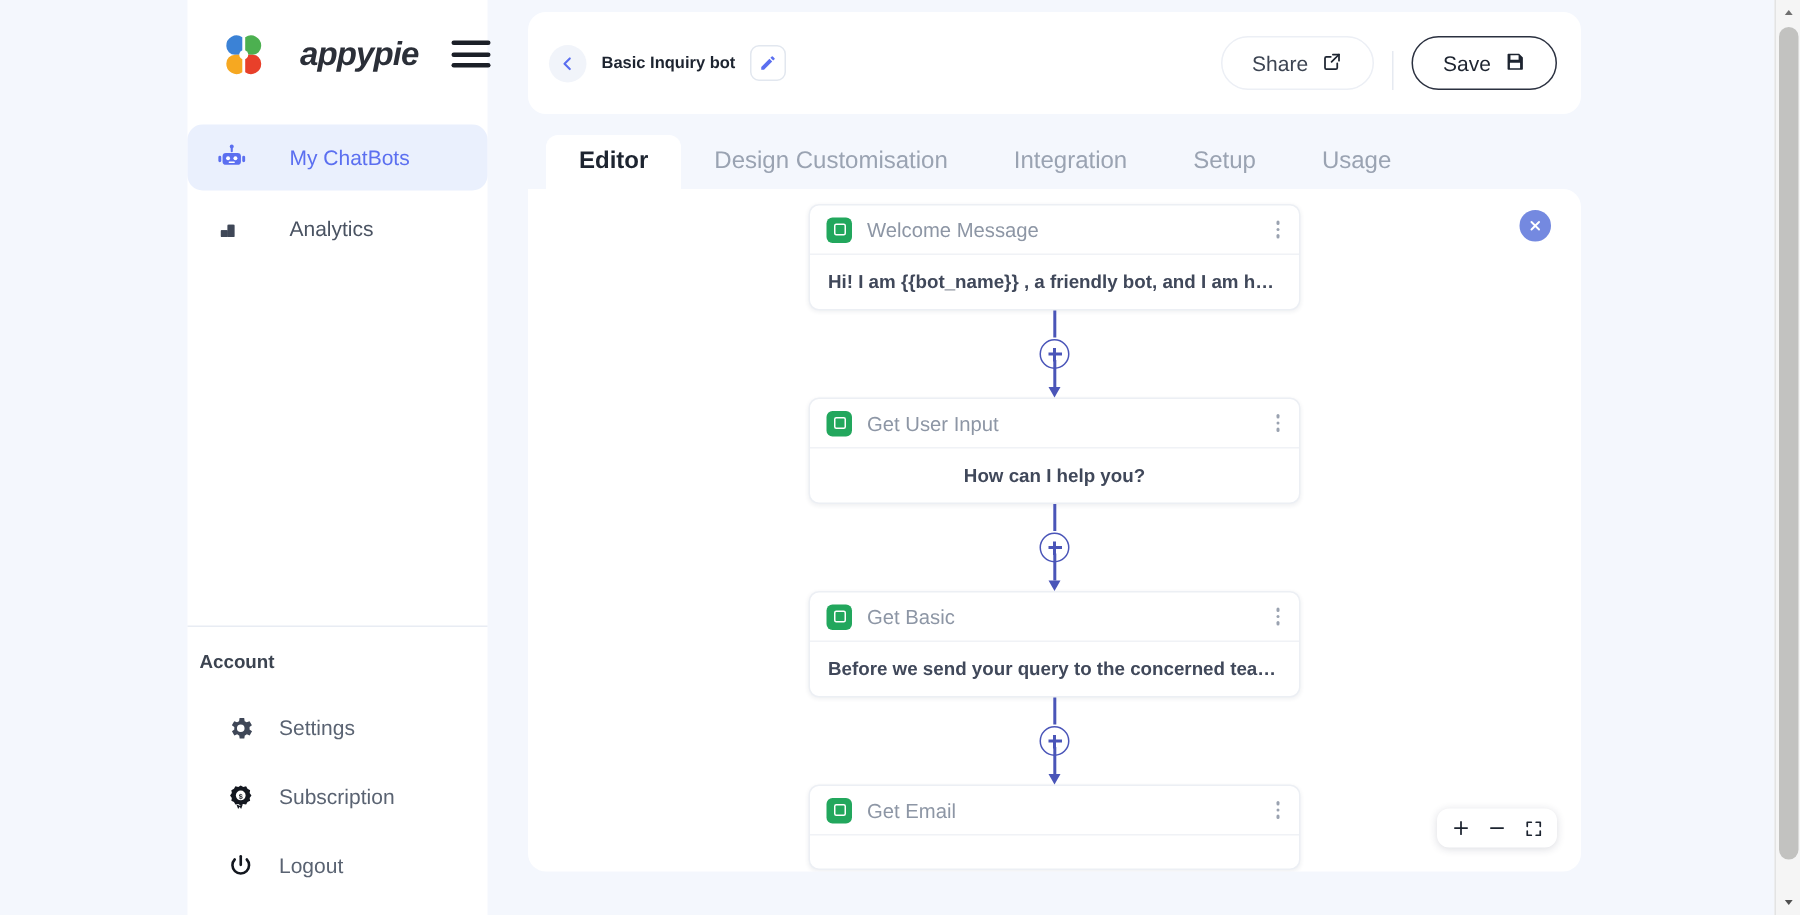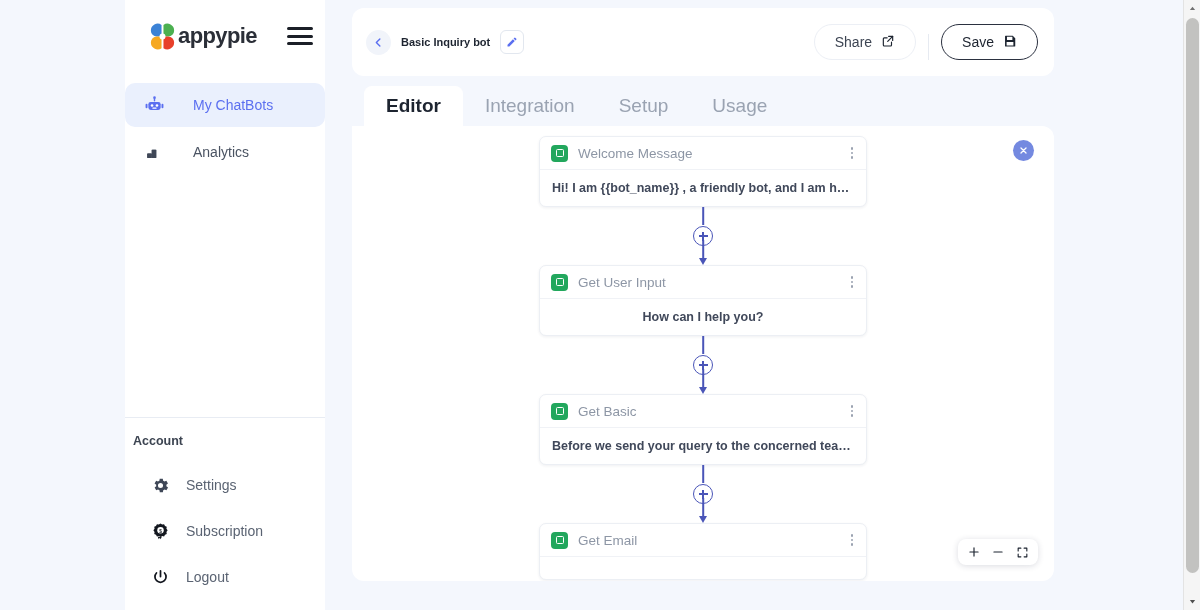--- a/index.html
+++ b/index.html
@@ -26,21 +26,22 @@
     background: #ffffff;
     display: flex;
     flex-direction: column;
   }
 
   .brand-row {
     display: flex;
     align-items: center;
     height: 72px;
     padding: 0 12px 0 22px;
-    gap: 0;
+    gap: 22px;
+    font-style: italic;
   }
   .brand-logo { width: 31px; height: 31px; flex: none; position: relative; }
   .brand-word {
     font-size: 22px;
     font-weight: bold;
     color: #2b2f38;
     letter-spacing: -0.6px;
     flex: none;
   }
   .hamburger {
@@ -183,21 +184,21 @@
   }
 
   .tabs {
     display: flex;
     align-items: flex-end;
     height: 38px;
     padding-left: 12px;
     margin-top: 12px;
   }
   .tab {
-    font-size: 19px;
+    font-size: 16px;
     color: #9aa3b2;
     padding: 9px 22px;
     cursor: pointer;
     border-radius: 8px 8px 0 0;
     white-space: nowrap;
   }
   .tab.active {
     background: #ffffff;
     color: #1d2430;
     font-weight: bold;
@@ -509,20 +510,23 @@
         </span>
       </div>
     </div>
   </div>
 
   <div class="tabs">
     <div class="tab active">
       <span>Editor</span>
     </div>
     <div class="tab">
+      <span>Design Customisation</span>
+    </div>
+    <div class="tab">
       <span>Integration</span>
     </div>
     <div class="tab">
       <span>Setup</span>
     </div>
     <div class="tab">
       <span>Usage</span>
     </div>
   </div>
 

